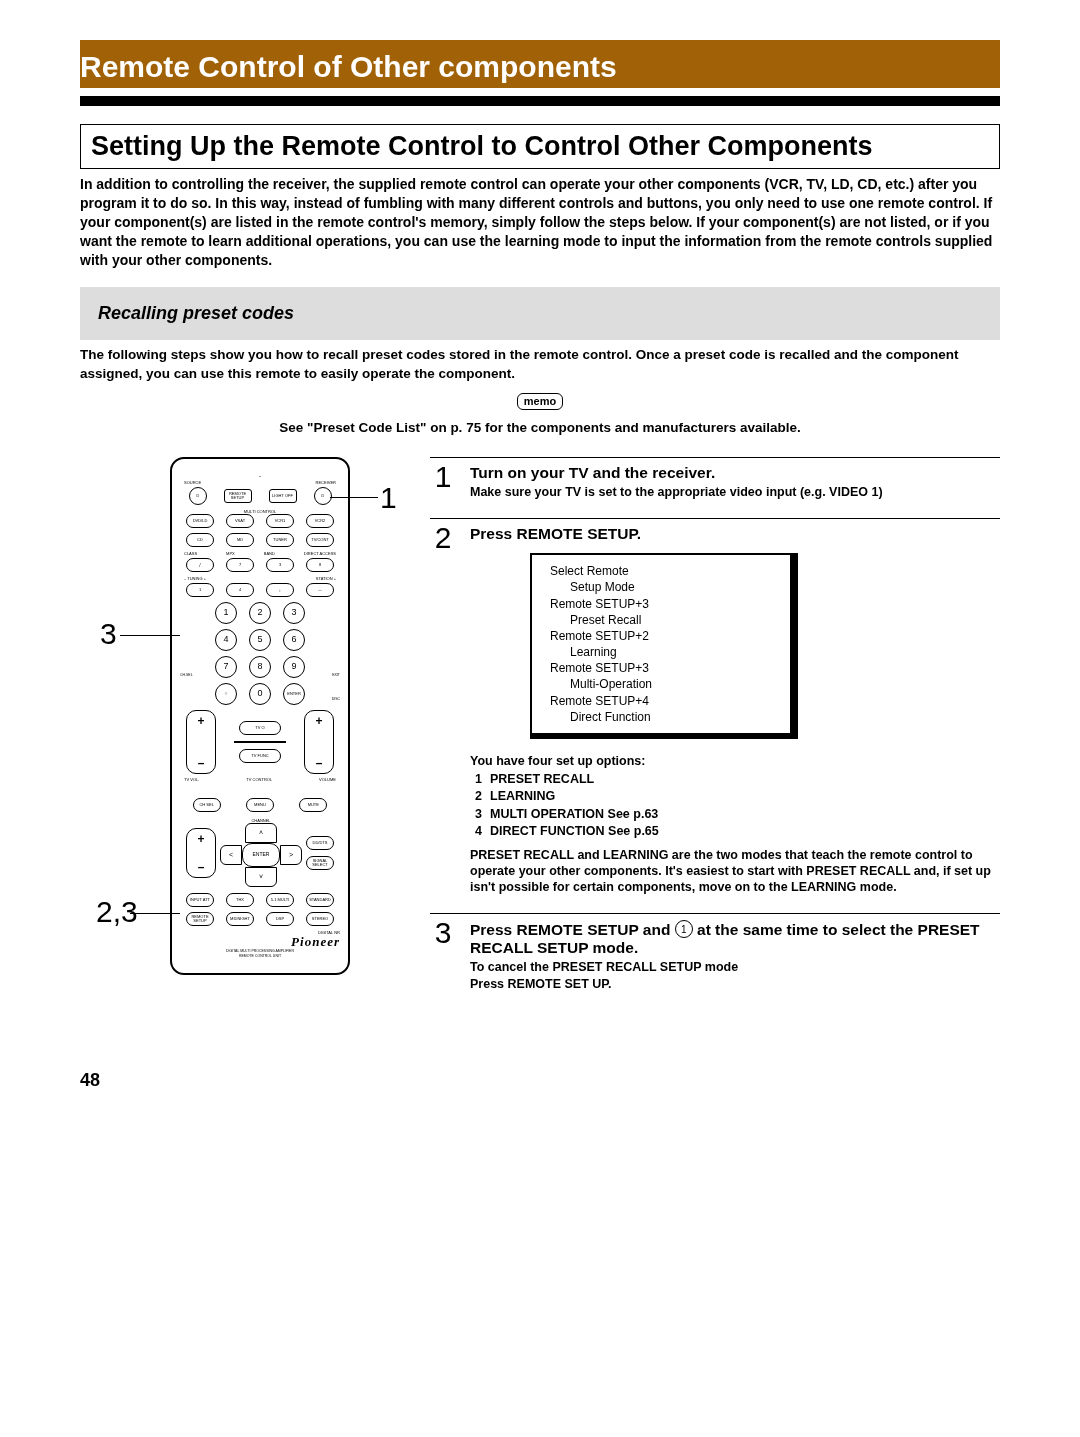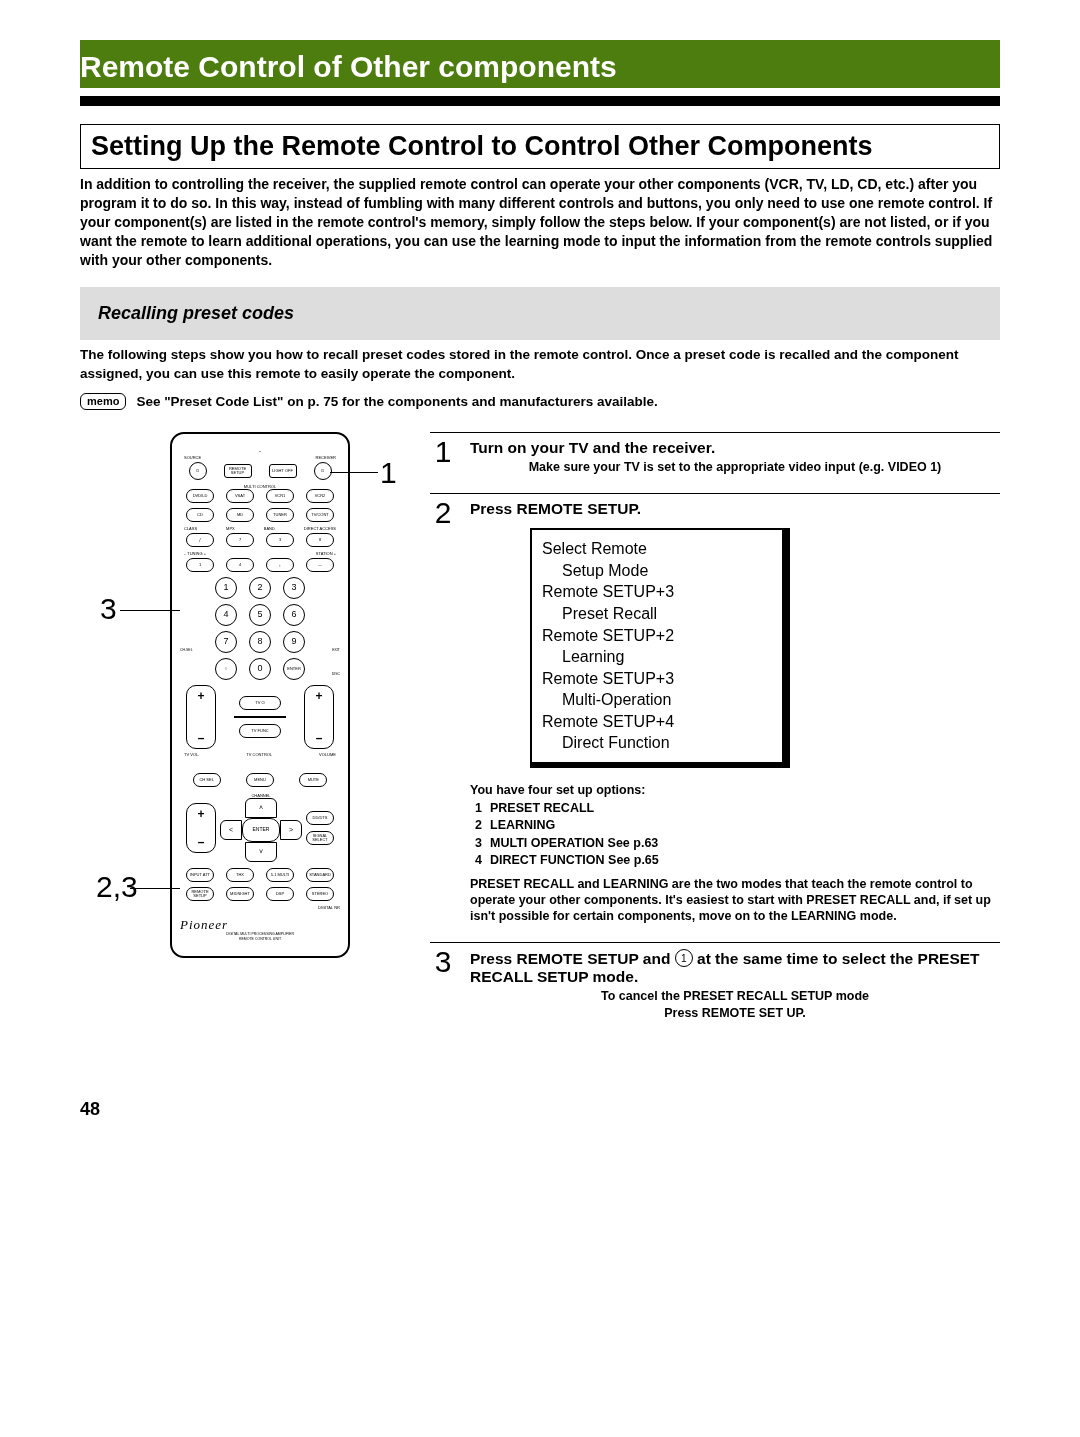--- a/index.html
+++ b/index.html
@@ -7,21 +7,21 @@
     padding: 0;
     font-family: Arial, Helvetica, sans-serif;
     background: #fff;
     color: #000;
     width: 1080px;
   }
   .page {
     padding: 40px 80px 40px 80px;
   }
   .header-band {
-    background: #4d7c0f;
+    background: #a16207;
     color: #fff;
     padding: 10px 12px 4px 0;
     margin-bottom: 8px;
   }
   .header-band h1 {
     font-size: 30px;
     font-weight: bold;
     margin: 0;
     padding-left: 0;
   }
@@ -61,20 +61,21 @@
     font-size: 13.5px;
     font-weight: bold;
     line-height: 1.35;
     margin-bottom: 10px;
   }
   .memo-row {
     display: flex;
     align-items: center;
     gap: 10px;
     margin-bottom: 22px;
+    flex-direction: column;
   }
   .memo-badge {
     border: 1px solid #000;
     border-radius: 6px;
     padding: 2px 6px;
     font-size: 11px;
     font-weight: bold;
     line-height: 1;
     position: relative;
   }
@@ -179,26 +180,26 @@
   .mid-col .rbtn { width: 40px; }
   .dpad {
     display:flex; flex-direction:column; align-items:center; gap:0; margin:2px 0;
   }
   .dpad-row { display:flex; align-items:center; gap:0;}
   .dpad .btn {
     width:30px; height:18px; border:1px solid #000; display:flex; align-items:center; justify-content:center; font-size:7px;
   }
   .dpad .btn.center { width:36px; height:22px; border-radius:10px; font-size:5px;}
   .brand {
-    text-align: left;
+    text-align: right;
     font-family: 'Times New Roman', serif;
     font-style: italic;
-    font-weight: normal;
+    font-weight: bold;
     font-size: 13px;
-    margin-top: 8px;
+    margin-top: 0;
     letter-spacing: 1px;
   }
   .brand-sub {
     text-align: center;
     font-size: 3.5px;
     margin-top: 2px;
   }
   .right-col {
     flex: 1;
   }
@@ -224,30 +225,29 @@
   }
   .step .title {
     font-size: 15.5px;
     font-weight: bold;
     margin: 2px 0 2px 0;
   }
   .step .note {
     font-size: 12.5px;
     font-weight: bold;
     line-height: 1.3;
-    text-align: center;
   }
   .tv-screen {
     border: 2px solid #000;
     border-right-width: 8px;
     border-bottom-width: 6px;
     width: 230px;
     margin: 10px 4px 14px 60px;
-    padding: 8px 10px 8px 10px;
-    font-size: 16px;
+    padding: 8px 10px 8px 18px;
+    font-size: 12px;
     line-height: 1.35;
   }
   .tv-screen .ind1 { padding-left: 20px; }
   .opt-list {
     font-size: 12.5px;
     font-weight: bold;
     line-height: 1.4;
   }
   .opt-list .item { display:flex; gap:8px; }
   .opt-list .item .n { width:12px; text-align:right;}

